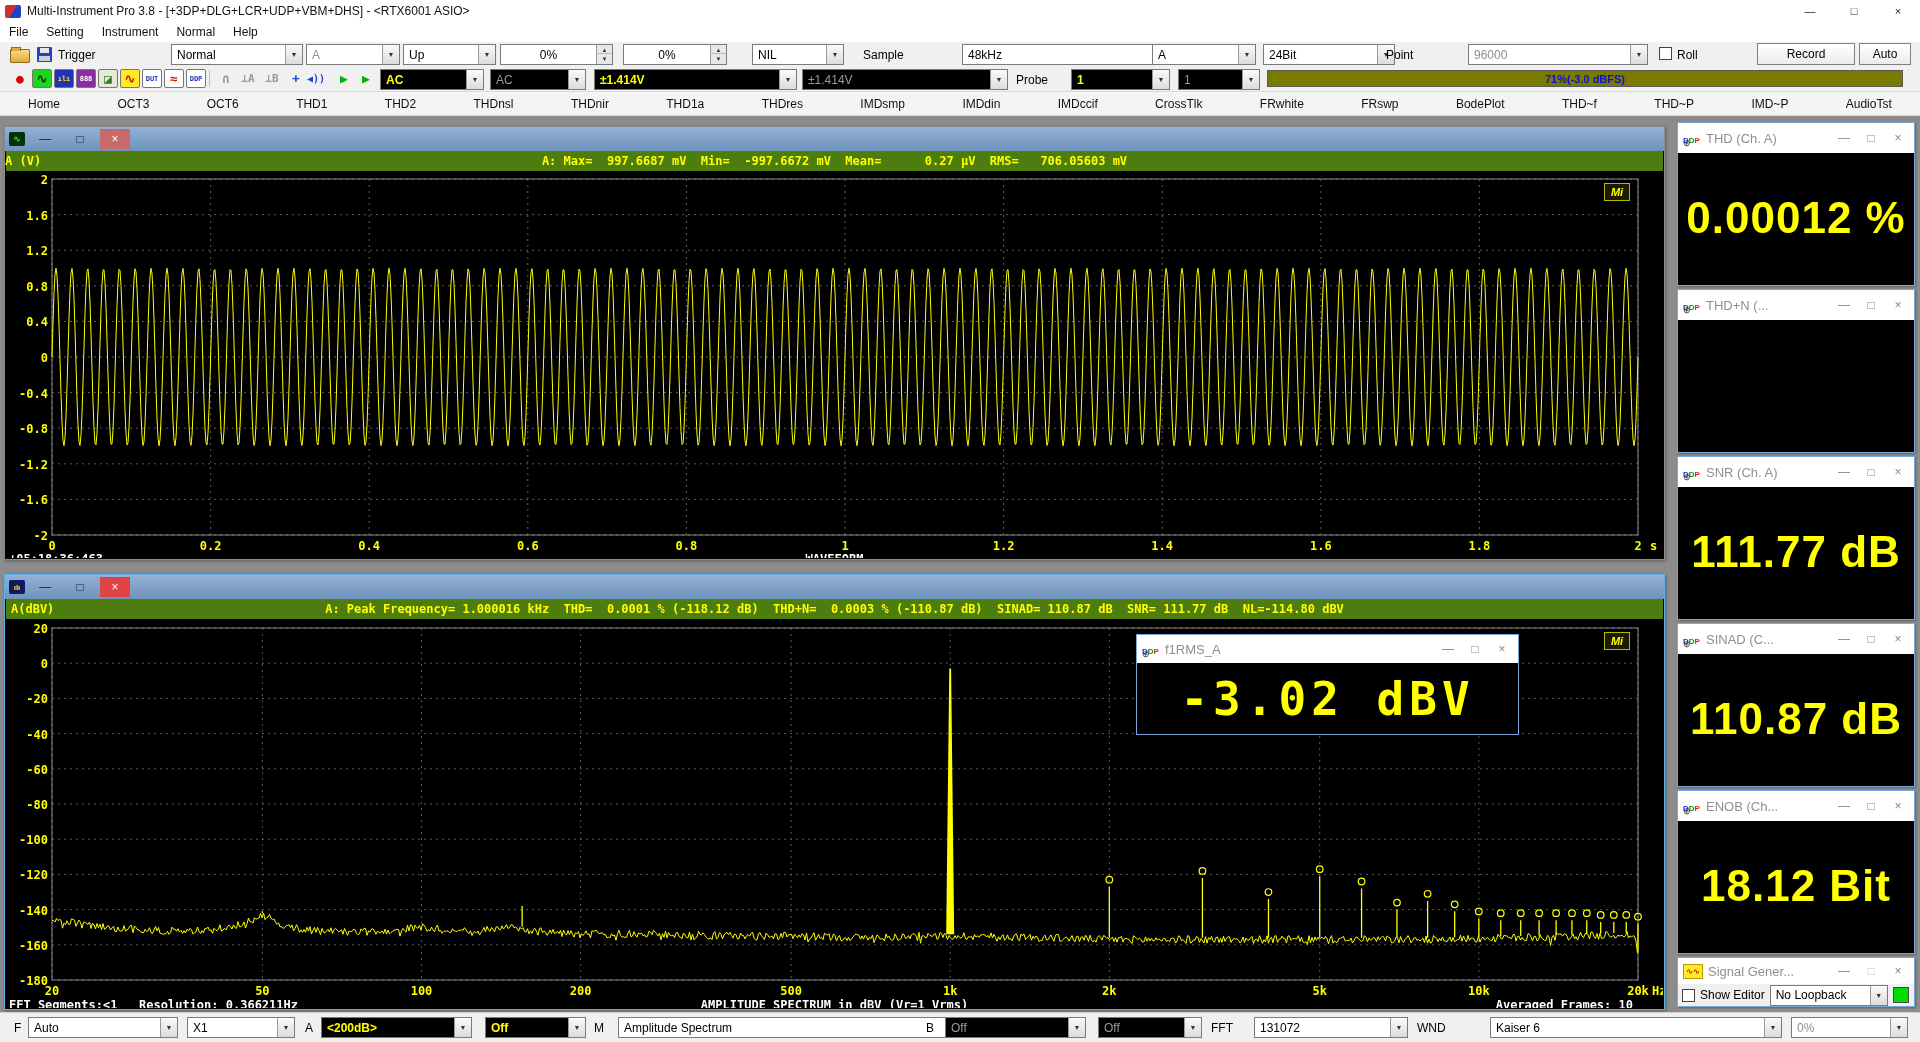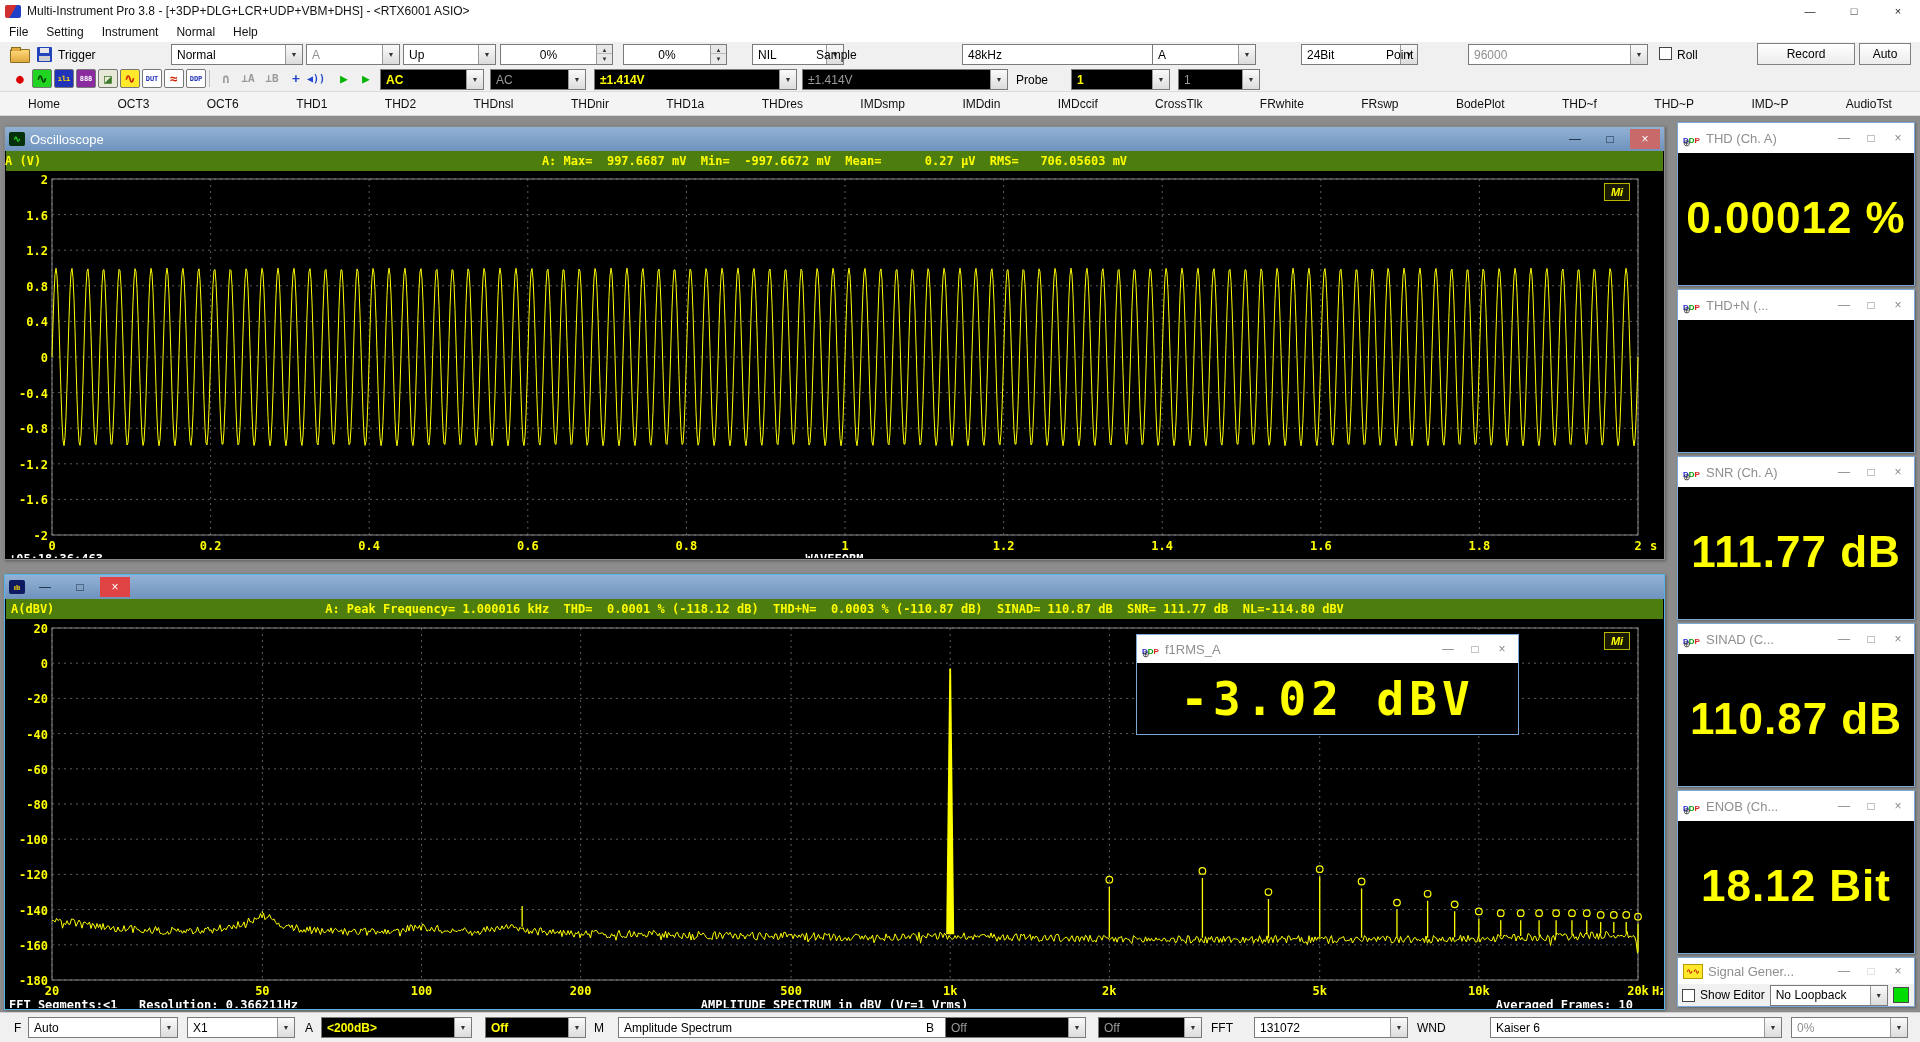--- a/index.html
+++ b/index.html
@@ -107,41 +107,45 @@
 <div id="tb1">
   <span class="ico-folder"></span>
   <span class="ico-save"></span>
   <span class="tlabel" style="left:58px">Trigger</span>
   <span class="combo" style="left:171px;width:132px">Normal</span>
   <span class="combo dim" style="left:306px;width:94px">A</span>
   <span class="combo" style="left:403px;width:93px">Up</span>
   <span class="spin" style="left:500px;width:113px">0%</span>
   <span class="spin" style="left:623px;width:104px">0%</span>
   <span class="combo" style="left:752px;width:92px">NIL</span>
-  <span class="tlabel" style="left:816px">Sample</span>
+  <span class="tlabel" style="left:863px">Sample</span>
   <span class="combo" style="left:962px;width:218px">48kHz</span>
   <span class="combo" style="left:1152px;width:104px">A</span>
-  <span class="combo" style="left:1301px;width:117px">24Bit</span>
+  <span class="combo" style="left:1263px;width:132px">24Bit</span>
   <span class="tlabel" style="left:1386px">Point</span>
   <span class="combo dim" style="left:1468px;width:180px">96000</span>
   <span class="cbx" style="left:1659px"></span>
   <span class="tlabel" style="left:1677px">Roll</span>
   <span class="wbtn" style="left:1757px;width:98px">Record</span>
   <span class="wbtn" style="left:1859px;width:52px">Auto</span>
 </div>
 
 <div id="tb2">
   <span id="tb2icons"></span>
   <span class="combo dark" style="left:380px;width:104px">AC</span>
   <span class="combo dark dim" style="left:490px;width:96px">AC</span>
   <span class="combo dark" style="left:594px;width:203px">±1.414V</span>
   <span class="combo dark dim" style="left:802px;width:206px">±1.414V</span>
   <span class="tlabel" style="left:1016px">Probe</span>
   <span class="combo dark" style="left:1071px;width:99px">1</span>
   <span class="combo dark dim" style="left:1178px;width:82px">1</span>
+  <span class="meter" style="left:1267px;width:636px">
+    <span class="meter-fill" id="meter-fill" style="width: 71%;"></span>
+    <span class="meter-text">71%(-3.0 dBFS)</span>
+  </span>
 <span class="tico" style="left: 10px; color: rgb(221, 0, 0);">●</span><span class="tico" style="left: 32px; color: rgb(0, 59, 0); background: rgb(33, 212, 33); border: 1px solid rgb(119, 119, 119);">∿</span><span class="tico" style="left: 54px; color: rgb(255, 224, 0); background: rgb(34, 51, 187); border: 1px solid rgb(119, 119, 119); font-size: 7px;">ılı</span><span class="tico" style="left: 76px; color: rgb(255, 255, 255); background: rgb(138, 43, 160); border: 1px solid rgb(119, 119, 119); font-size: 7px;">888</span><span class="tico" style="left: 98px; color: rgb(59, 122, 42); background: rgb(232, 232, 216); border: 1px solid rgb(119, 119, 119);">◪</span><span class="tico" style="left: 120px; color: rgb(204, 34, 0); background: rgb(255, 233, 42); border: 1px solid rgb(119, 119, 119);">∿</span><span class="tico" style="left: 142px; color: rgb(34, 51, 187); background: rgb(255, 255, 255); border: 1px solid rgb(119, 119, 119); font-size: 7px;">DUT</span><span class="tico" style="left: 164px; color: rgb(204, 34, 0); background: rgb(255, 255, 255); border: 1px solid rgb(119, 119, 119);">≈</span><span class="tico" style="left: 186px; color: rgb(34, 51, 187); background: rgb(255, 255, 255); border: 1px solid rgb(119, 119, 119); font-size: 7px;">DDP</span><span class="tsep" style="left: 209px;"></span><span class="tico" style="left: 216px; color: rgb(154, 154, 154);">∩</span><span class="tico" style="left: 238px; color: rgb(154, 154, 154); font-size: 11px;">⊥A</span><span class="tico" style="left: 262px; color: rgb(154, 154, 154); font-size: 11px;">⊥B</span><span class="tico" style="left: 286px; color: rgb(34, 68, 204);">+</span><span class="tico" style="left: 306px; color: rgb(34, 68, 204); font-size: 10px;">◀))</span><span class="tico" style="left: 334px; color: rgb(0, 180, 0);">▶</span><span class="tico" style="left: 356px; color: rgb(0, 180, 0);">▶</span></div>
 
 <div id="tabs">
     <span class="tab">Home</span>
     <span class="tab">OCT3</span>
     <span class="tab">OCT6</span>
     <span class="tab">THD1</span>
     <span class="tab">THD2</span>
     <span class="tab">THDnsl</span>
     <span class="tab">THDnir</span>
@@ -156,21 +160,20 @@
     <span class="tab">BodePlot</span>
     <span class="tab">THD~f</span>
     <span class="tab">THD~P</span>
     <span class="tab">IMD~P</span>
     <span class="tab">AudioTst</span>
   </div>
 
 <div class="mdi" id="win-osc" style="left:4px;top:126px;width:1661px;height:434px">
   <div class="mdi-tb">
     <span class="wic" style="background:#04300a;color:#27e027">∿</span>
-    <span class="mdi-title">Oscilloscope</span>
     <span class="mbtn">—</span>
     <span class="mbtn">□</span>
     <span class="mbtn dullred">×</span>
   </div>
   <div class="statsbar">A: Max=  997.6687 mV  Min=  -997.6672 mV  Mean=      0.27 μV  RMS=   706.05603 mV</div>
   <div class="axlab" style="left:0;top:27px">A (V)</div>
   <div class="plot" id="osc-plot"><svg width="1659" height="389">
         <g stroke="#5c5c5c" stroke-width="1" stroke-dasharray="2 4">
           <line x1="46" y1="8" x2="1632" y2="8"></line>
           <line x1="46" y1="8" x2="46" y2="364"></line>

